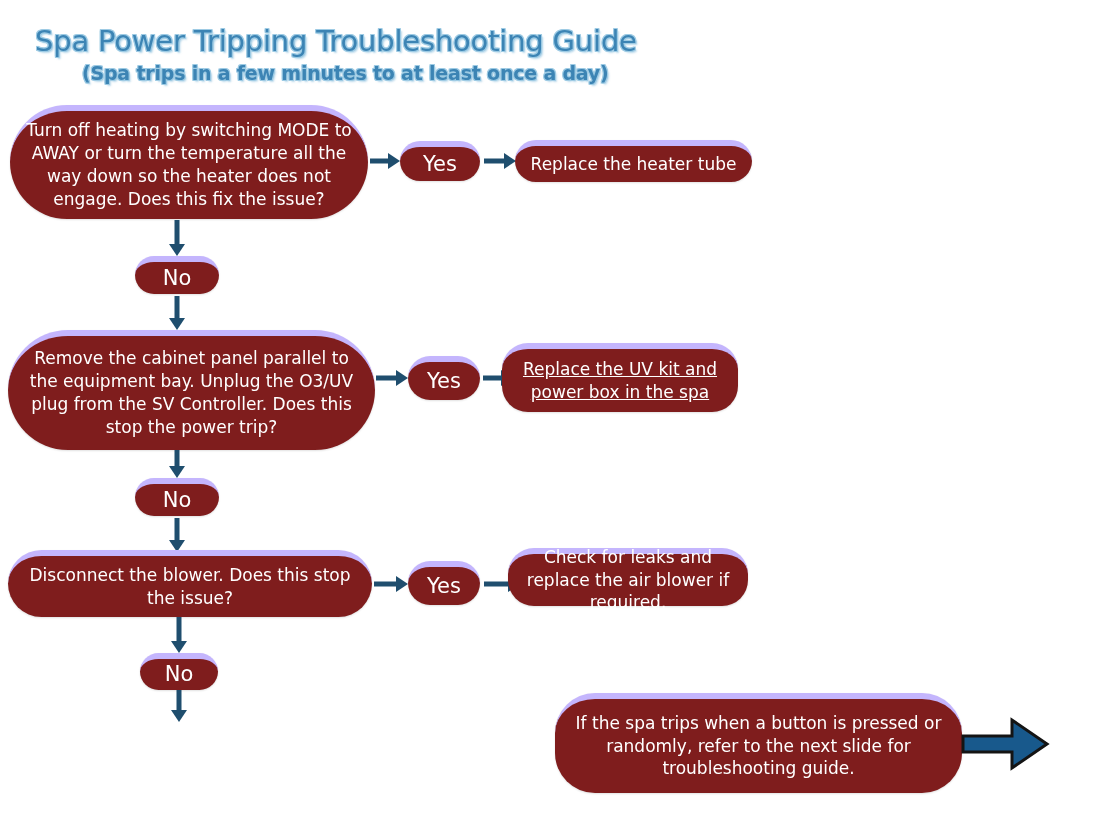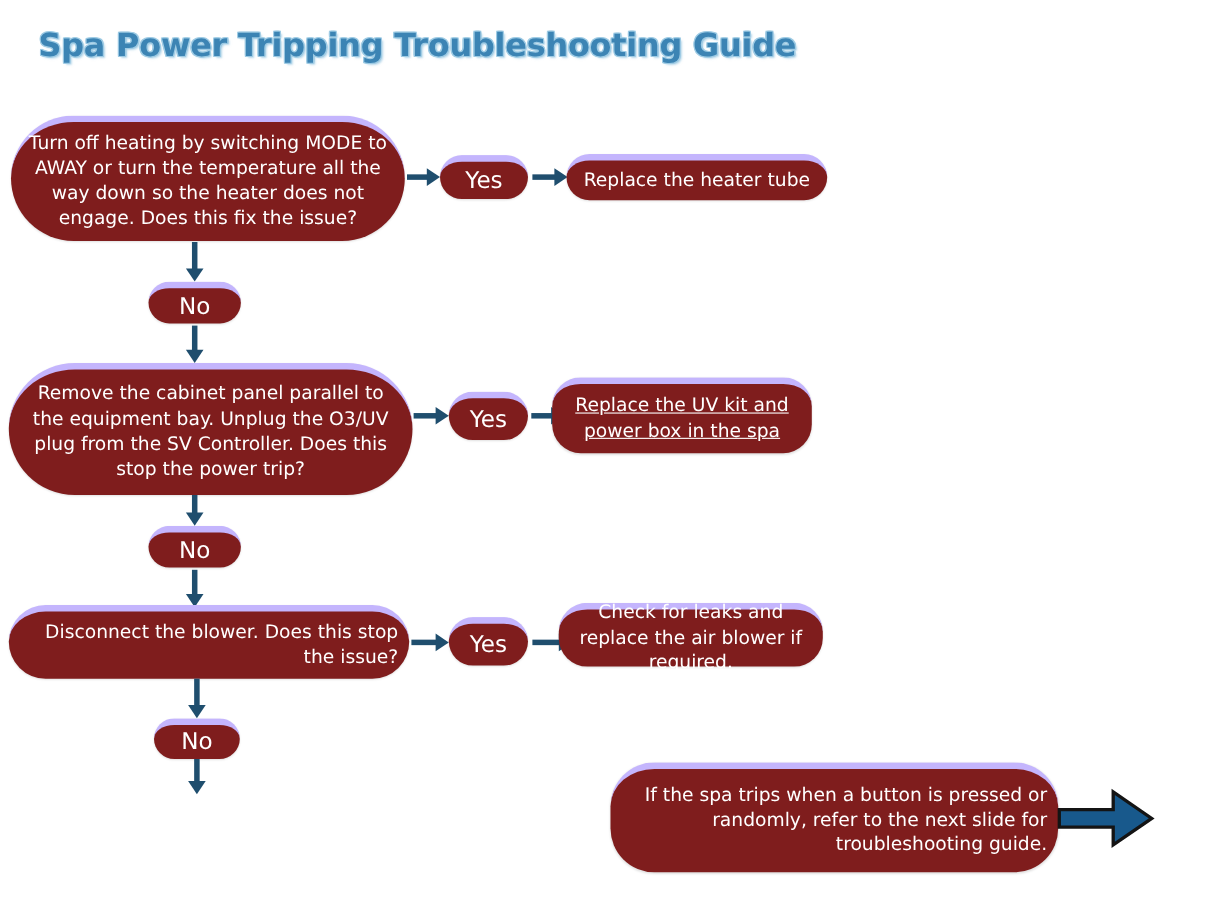--- a/index.html
+++ b/index.html
@@ -22,21 +22,21 @@
     height: 836px;
   }
 
   
   .title {
     position: absolute;
     left: 35px;
     top: 24px;
     width: 1040px;
     font-size: 29px;
-    font-weight: bold;
+    font-weight: normal;
     color: #3c84b4;
     letter-spacing: -0.2px;
     text-shadow:
        1px 0 0 #9ecbe4,
       -1px 0 0 #9ecbe4,
        0 1px 0 #9ecbe4,
        0 -1px 0 #9ecbe4,
        1px 1px 0 #9ecbe4,
       -1px -1px 0 #9ecbe4,
        1px -1px 0 #9ecbe4,
@@ -77,21 +77,21 @@
     justify-content: center;
     text-align: center;
     font-size: 17px;
     line-height: 1.35;
     padding: 2px 10px;
     border-top: 6px solid #c4b5fd;
     box-shadow: 0 1px 2px rgba(0,0,0,0.12);
   }
 
   .decision { border-radius: 70px; }
-  .terminal { border-radius: 40px; text-align: right; }
+  .terminal { border-radius: 40px; }
   .smallpill { border-radius: 26px; font-size: 21px; }
   .roundrect { border-radius: 26px; }
 
   
   .arrow-h, .arrow-v {
     position: absolute;
   }
   .arrow-h .shaft {
     position: absolute;
     left: 0;
@@ -138,20 +138,21 @@
     height: 64px;
   }
   .block-arrow svg { display: block; }
 </style>
 </head>
 <body>
 
 <div id="canvas">
 
   <div class="title">Spa Power Tripping Troubleshooting Guide</div>
+  <div class="subtitle">(Spa trips in a few minutes to at least once a day)</div>
 
   <div class="node decision" style="left:10px; top:105px; width:358px; height:114px;">Turn off heating by switching MODE to AWAY or turn the temperature all the way down so the heater does not engage. Does this fix the issue?</div>
 
   <div class="arrow-h" style="left:370px; top:152px; width:30px; height:18px;">
     <div class="shaft" style="width:20px;"></div>
     <div class="head"></div>
   </div>
 
   <div class="node smallpill" style="left:400px; top:141px; width:80px; height:40px;">Yes</div>
 

